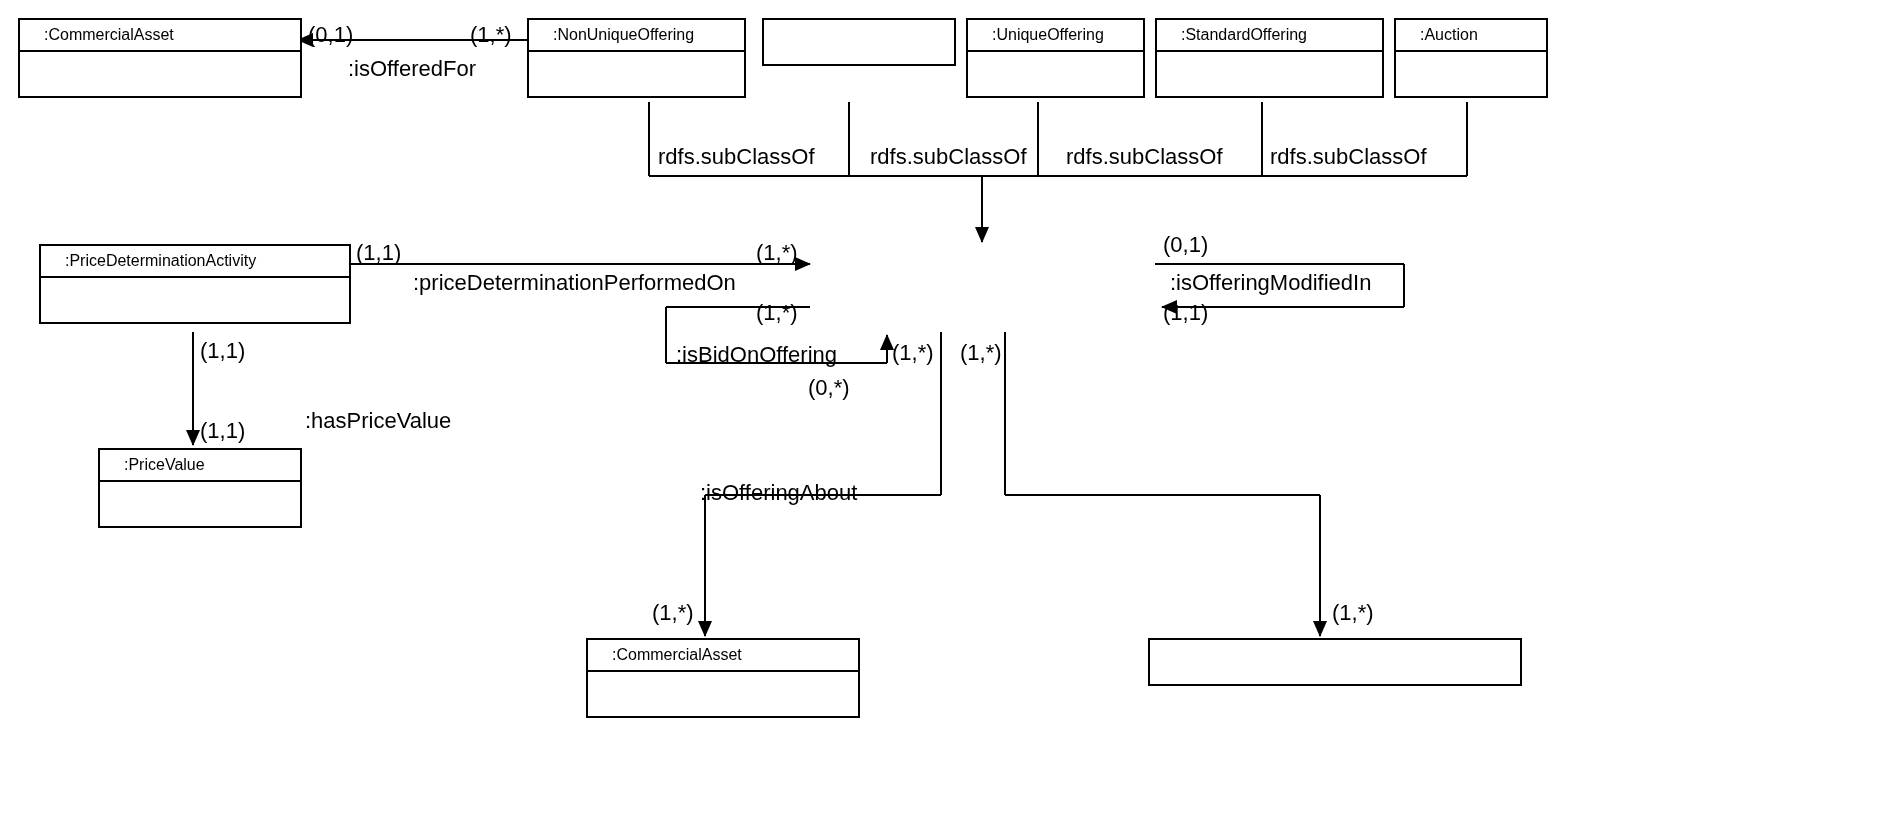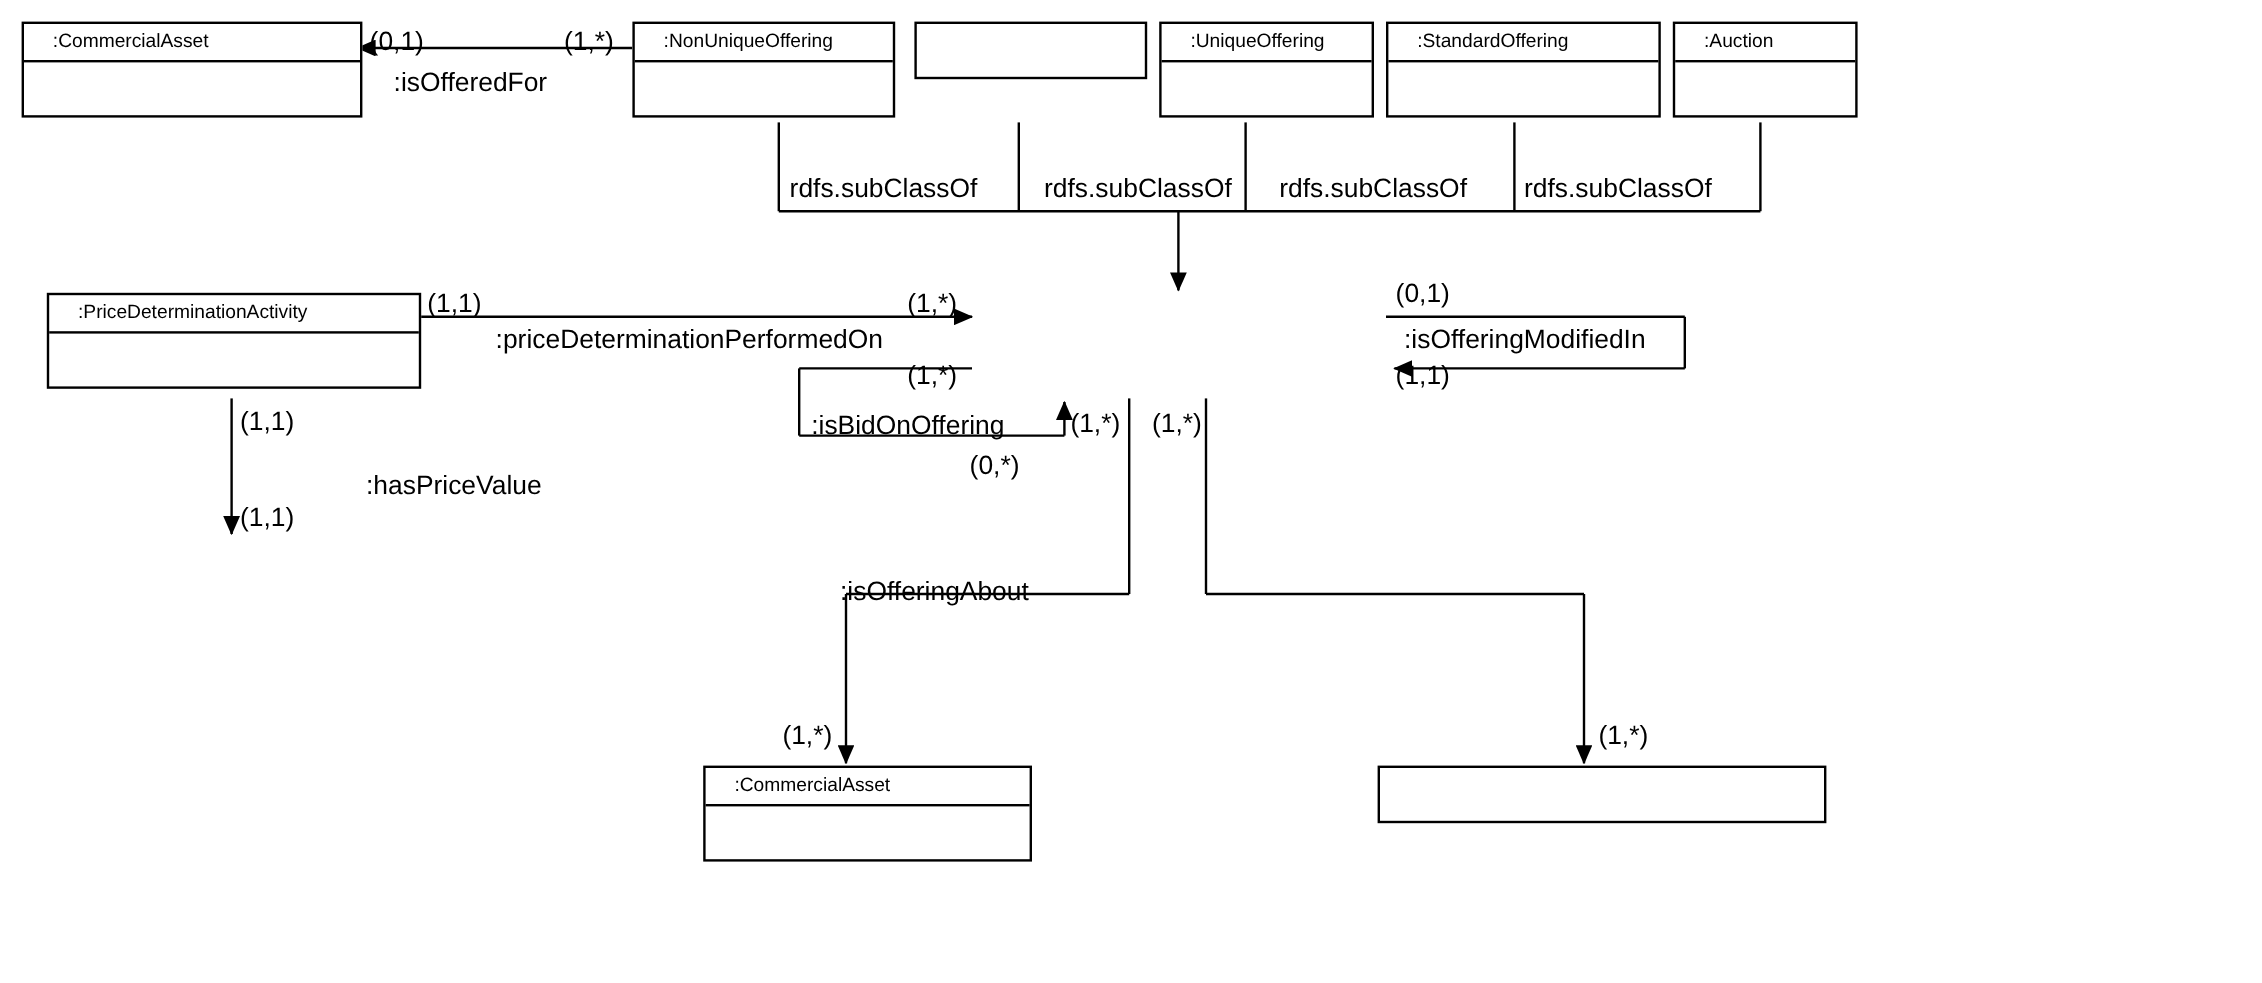--- a/index.html
+++ b/index.html
@@ -85,41 +85,45 @@
     <div class="title">:Auction</div>
     <div class="body"></div>
   </div>
 
   <div class="box" style="left:39px;top:244px;width:308px">
     <div class="title">:PriceDeterminationActivity</div>
     <div class="body"></div>
   </div>
 
 
+  <div class="box" style="left:98px;top:448px;width:200px">
+    <div class="title">:PriceValue</div>
+    <div class="body"></div>
+  </div>
 
   <div class="box" style="left:586px;top:638px;width:270px">
     <div class="title">:CommercialAsset</div>
     <div class="body"></div>
   </div>
 
   <div class="box" style="left:1148px;top:638px;width:370px">
     <div class="body"></div>
   </div>
 
-  <div class="lbl" style="left:328px;top:56px">:isOfferedFor</div>
+  <div class="lbl" style="left:348px;top:56px">:isOfferedFor</div>
 
   <div class="lbl" style="left:658px;top:144px">rdfs.subClassOf</div>
   <div class="lbl" style="left:870px;top:144px">rdfs.subClassOf</div>
   <div class="lbl" style="left:1066px;top:144px">rdfs.subClassOf</div>
   <div class="lbl" style="left:1270px;top:144px">rdfs.subClassOf</div>
 
   <div class="lbl" style="left:413px;top:270px">:priceDeterminationPerformedOn</div>
   <div class="lbl" style="left:1170px;top:270px">:isOfferingModifiedIn</div>
   <div class="lbl" style="left:676px;top:342px">:isBidOnOffering</div>
-  <div class="lbl" style="left:305px;top:392px">:hasPriceValue</div>
+  <div class="lbl" style="left:305px;top:408px">:hasPriceValue</div>
   <div class="lbl" style="left:700px;top:480px">:isOfferingAbout</div>
 
   <div class="lbl" style="left:308px;top:22px">(0,1)</div>
   <div class="lbl" style="left:470px;top:22px">(1,*)</div>
 
   <div class="lbl" style="left:356px;top:240px">(1,1)</div>
   <div class="lbl" style="left:756px;top:240px">(1,*)</div>
 
   <div class="lbl" style="left:1163px;top:232px">(0,1)</div>
   <div class="lbl" style="left:1163px;top:300px">(1,1)</div>

